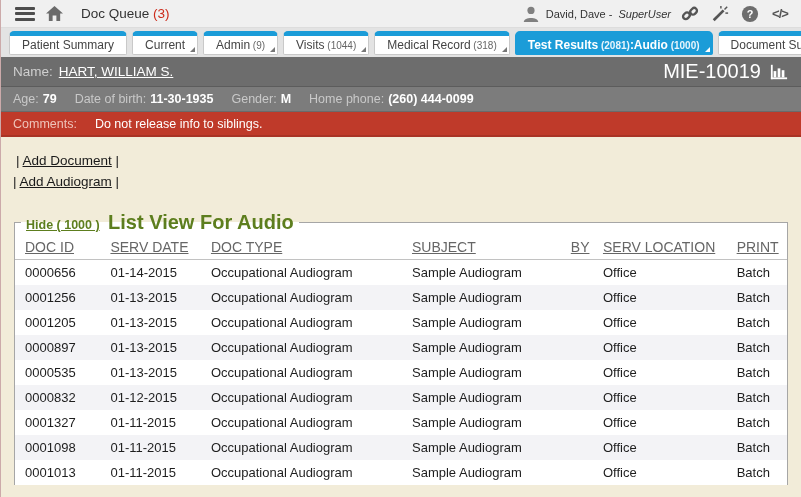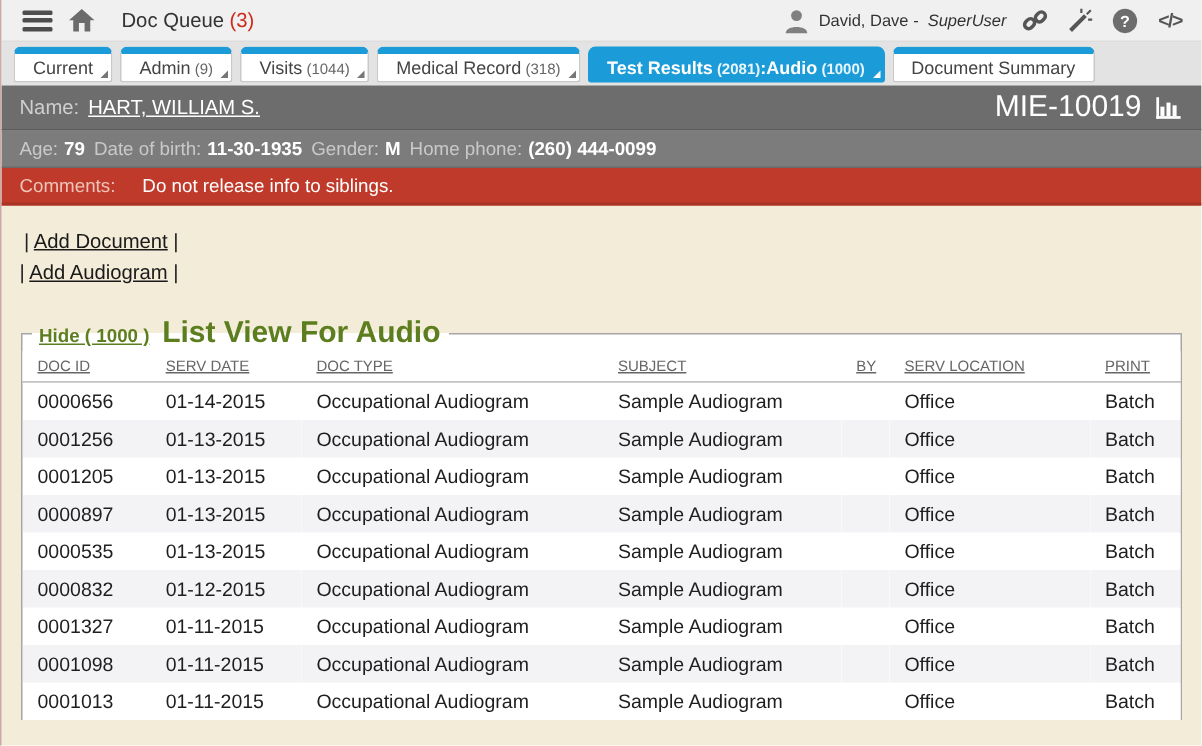--- a/index.html
+++ b/index.html
@@ -25,40 +25,40 @@
   .tab.selected { background:#1b9cd8; border-color:#1b9cd8; color:#fff; font-weight:bold; }
   .tab.selected .cnt { color:#e8f5fc; font-weight:bold; }
   .tri { position:absolute; right:2px; bottom:2px; width:0; height:0; border-left:5px solid transparent; border-bottom:5px solid #777; }
   .tab.selected .tri { border-bottom-color:#fff; }
 
   
   .namebar { height:30px; background:#6d6d6d; color:#fff; display:flex; align-items:center; padding:0 12px; font-size:13.5px; border-bottom:1px solid #5c5c5c; }
   .namebar .lbl { color:#cfcfcf; margin-right:6px; }
   .namebar a { color:#fff; text-decoration:underline; cursor:pointer; }
   .namebar .rightside { margin-left:auto; display:flex; align-items:center; gap:8px; font-size:20px; }
-  .demobar { height:25px; background:#7c7c7c; color:#fff; display:flex; align-items:center; gap:6px; padding:0 12px; font-size:12.5px; border-bottom:1px solid #6a6a6a; }
+  .demobar { height:25px; background:#7c7c7c; color:#fff; display:flex; align-items:center; gap:18px; padding:0 12px; font-size:12.5px; border-bottom:1px solid #6a6a6a; }
   .demobar .lbl { color:#c9c9c9; margin-right:4px; }
   .demobar b { font-weight:bold; }
   .commentsbar { height:25px; background:#bf3a2a; color:#fff; display:flex; align-items:center; padding:0 12px; font-size:12.5px; border-bottom:2px solid #a93325; }
   .commentsbar .lbl { color:#eec4ba; margin-right:18px; }
 
   
   .content { padding:10px 12px 0 12px; }
   .actions { display:flex; align-items:flex-start; font-size:13.5px; color:#222; margin:4px 0 18px 0; }
   .actions a { color:#1a1a1a; text-decoration:underline; cursor:pointer; white-space:nowrap; }
   .actions-left { flex:1; padding-top:2px; }
   .actions-right { text-align:right; line-height:1.55; }
 
   fieldset.listview { border:1px solid #a6a6a6; border-bottom:none; background:#fff; padding:0; margin:0 1px; }
   fieldset.listview legend { margin-left:6px; padding:0 5px; background:transparent; white-space:nowrap; }
   legend a.hide-link { color:#5d7e1e; font-size:12.5px; font-weight:bold; text-decoration:underline; cursor:pointer; }
   legend .sect-title { color:#5d7e1e; font-size:20px; font-weight:bold; margin-left:4px; }
 
   table.audio { width:100%; border-collapse:collapse; table-layout:fixed; font-size:13px; color:#1e1e1e; }
-  table.audio th { font-size:10px; font-weight:normal; color:#666; text-align:left; text-decoration:underline; padding:5px 10px 4px 10px; border-bottom:1px solid #c2c2c2; white-space:nowrap; cursor:pointer; background:#fff; }
+  table.audio th { font-size:14px; font-weight:normal; color:#666; text-align:left; text-decoration:underline; padding:5px 10px 4px 10px; border-bottom:1px solid #c2c2c2; white-space:nowrap; cursor:pointer; background:#fff; }
   table.audio td { padding:5px 10px; white-space:nowrap; overflow:hidden; }
   table.audio tr:nth-child(even) td { background:#f3f3f6; }
   table.audio tr:nth-child(odd) td { background:#ffffff; }
 </style>
 </head>
 <body>
 
 <div class="app">
 
   <header class="topbar">
@@ -106,20 +106,23 @@
     <span class="iconbtn">
       <svg width="18" height="18" viewBox="0 0 20 20">
           <circle cx="10" cy="10" r="9" fill="#6d6d6d"></circle>
           <text x="10" y="14.5" text-anchor="middle" font-size="12" font-weight="bold" fill="#fff" font-family="Liberation Sans,DejaVu Sans,sans-serif">?</text>
         </svg>
     </span>
     <span class="iconbtn code-ic">&lt;/&gt;</span>
   </header>
 
   <nav class="tabstrip" id="tabstrip">
+      <div class="tab">
+        <span>Patient Summary</span>
+      </div>
       <div class="tab">
         <span>Current</span>
         <i class="tri"></i>
       </div>
       <div class="tab">
         <span>Admin<span class="cnt"> (9)</span></span>
         <i class="tri"></i>
       </div>
       <div class="tab">
         <span>Visits<span class="cnt"> (1044)</span></span>

